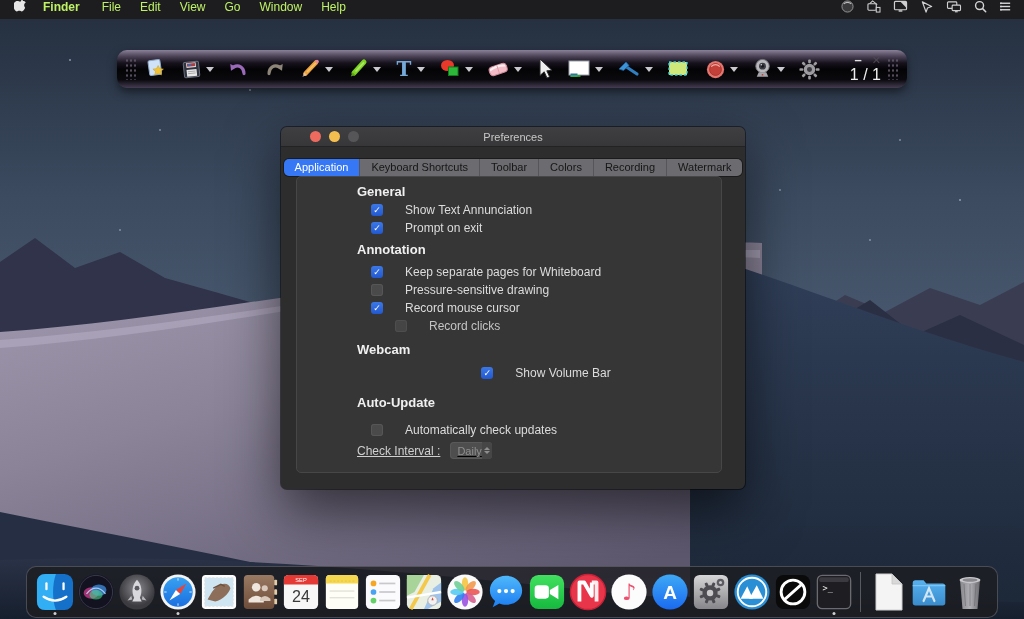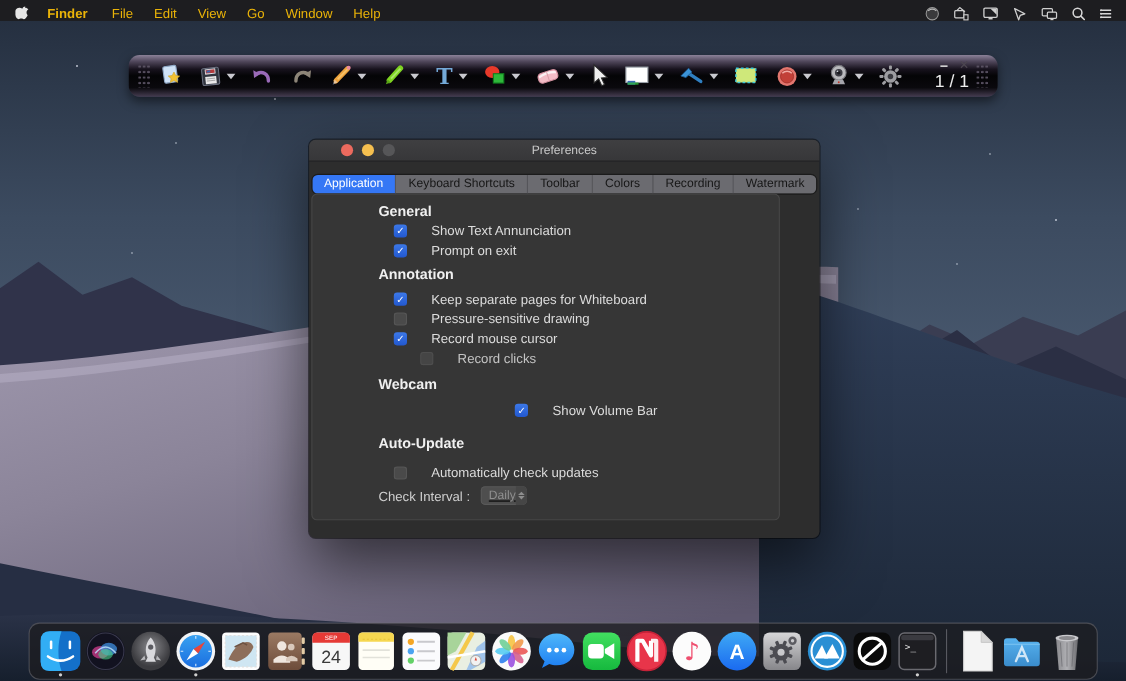--- a/index.html
+++ b/index.html
@@ -6,21 +6,21 @@
   body{
     width:1024px;height:619px;position:relative;overflow:hidden;
     font-family:"Liberation Sans","DejaVu Sans",sans-serif;
     background:#1c2434;
   }
   
   .wallpaper{position:absolute;inset:0;z-index:0;}
   
   .menubar{
     position:absolute;left:0;top:0;width:1024px;height:19px;z-index:50;
-    background:#1d1d20;display:flex;align-items:flex-end;color:#eab308;
+    background:#1d1d20;display:flex;align-items:flex-start;color:#bef264;
     font-size:12px;
   }
   .menubar .apple{width:13px;height:13px;margin:0 16px 0 14px;display:flex;align-items:center;}
   .menubar .mitem{margin-right:19px;white-space:nowrap;}
   .menubar .mitem.active{font-weight:bold;margin-right:22px;}
   .menubar .spacer{flex:1;}
   .menubar .status{display:flex;align-items:center;gap:12px;margin-right:12px;}
   .menubar .status svg{display:block;}
   
   .anno-toolbar{
@@ -56,36 +56,36 @@
   .light.red{background:#ec6a5e;}
   .light.yellow{background:#f5bf4f;}
   .light.gray{background:#565658;}
   .win-title{position:absolute;left:0;right:0;text-align:center;color:#c8c8c8;font-size:11px;}
   .tabs{display:flex;justify-content:center;margin-top:12px;}
   .seg{display:flex;border-radius:5px;overflow:hidden;box-shadow:0 0 0 1px rgba(0,0,0,.4);}
   .seg .tab{background:#6b6b70;color:#161616;font-size:11px;padding:2px 11px 3px;
     border-right:1px solid #55555a;white-space:nowrap;}
   .seg .tab:last-child{border-right:none;}
   .seg .tab.selected{background:#3577f5;color:#ffffff;}
-  .groupbox{position:absolute;left:2px;top:49px;width:426px;height:297px;
+  .groupbox{position:absolute;left:15px;top:49px;width:426px;height:297px;
     background:#363636;border:1px solid #474747;border-radius:5px;box-sizing:border-box;
     padding-top:5px;}
   .sec-h{color:#f0f0f0;font-size:13px;font-weight:bold;margin-left:60px;}
   .cbrow{display:flex;align-items:center;margin-left:74px;margin-top:4px;}
   .cbrow.indent{margin-left:98px;}
   .cb{width:12px;height:12px;border-radius:3px;margin-right:6px;flex:none;
     display:flex;align-items:center;justify-content:center;}
   .cb.on{background:linear-gradient(#3c78e8,#2258cf);}
   .cb.on::after{content:"\2713";color:#fff;font-size:9px;font-weight:bold;line-height:1;}
   .cb.off{background:#4a4a4a;box-shadow:inset 0 0 0 1px #565656;}
   .cb.dim{opacity:.75;}
   .cbl{color:#dcdcdc;font-size:12px;margin-left:16px;}
   .cbl.dim{color:#c4c4c4;}
   .introw{display:flex;align-items:center;margin-left:60px;margin-top:5px;}
-  .intlabel{color:#cfcfcf;font-size:12px;margin-right:10px;}
+  .intlabel{color:#cfcfcf;font-size:12px;margin-right:10px;text-decoration:underline;}
   .popup{width:42px;height:17px;background:#4e4e4e;border-radius:4px;display:flex;
     align-items:center;box-shadow:inset 0 0 0 1px #595959;text-decoration:underline;}
   .popup .pval{flex:1;color:#8f8f8f;font-size:11px;padding-left:7px;}
   .popup .parrows{width:13px;height:17px;background:#464646;border-radius:0 4px 4px 0;
     display:flex;flex-direction:column;align-items:center;justify-content:center;gap:1px;}
   .pa{width:0;height:0;border-left:3px solid transparent;border-right:3px solid transparent;}
   .pa.up{border-bottom:3px solid #8e8e8e;}
   .pa.down{border-top:3px solid #8e8e8e;}
   
   .dock{

